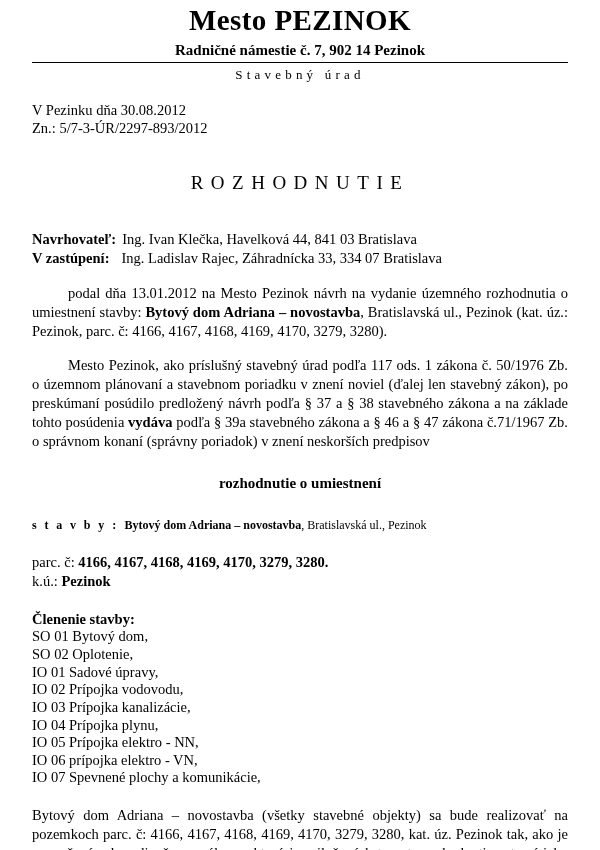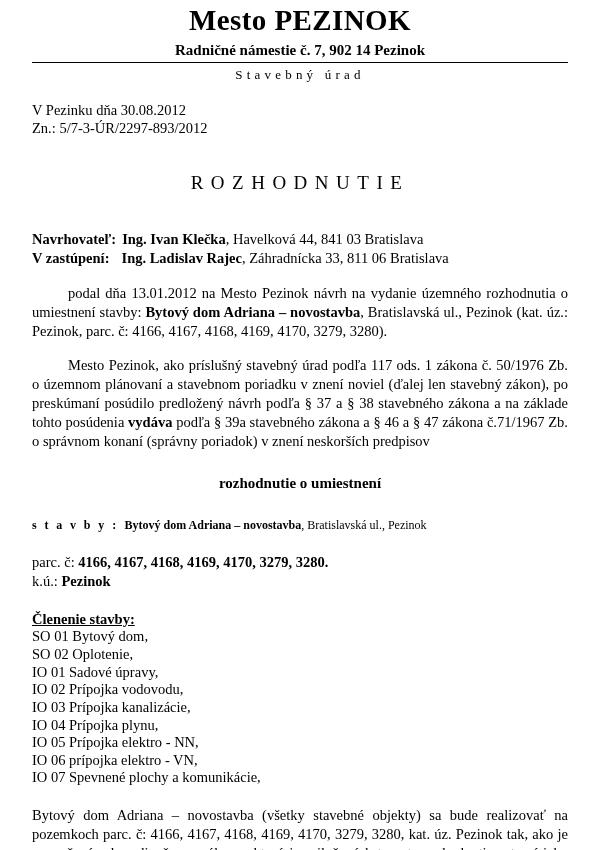--- a/index.html
+++ b/index.html
@@ -67,21 +67,21 @@
   }
 
   
   .parties {
     margin-top: 36px;
     font-size: 14.5px;
     line-height: 1.32;
   }
   .party-row { white-space: nowrap; }
   .party-label { font-weight: bold; }
-  .party-name  { font-weight: bold; }
+  .party-name  { font-weight: normal; }
   .gap-1 { display: inline-block; width: 6px; }
   .gap-2 { display: inline-block; width: 12px; }
 
   
   .para {
     font-size: 14.5px;
     line-height: 1.30;
     text-align: justify;
     text-indent: 36px;
     margin-top: 16px;
@@ -115,21 +115,21 @@
     line-height: 1.30;
   }
   .parcel-block b { font-weight: bold; }
 
   
   .structure {
     margin-top: 20px;
     font-size: 14.5px;
     line-height: 1.215;
   }
-  .structure-heading { font-weight: bold; text-decoration: underline; }
+  .structure-heading { font-weight: bold; }
   .structure-item { white-space: nowrap; }
 
   
   .closing {
     font-size: 14.5px;
     line-height: 1.30;
     text-align: justify;
     margin-top: 19px;
   }
 </style>
@@ -150,21 +150,21 @@
     <div>Zn.: 5/7-3-ÚR/2297-893/2012</div>
   </div>
 
   <div class="doc-title">ROZHODNUTIE</div>
 
   <div class="parties">
     <div class="party-row">
       <span class="party-label">Navrhovateľ:</span><span class="gap-1"></span><span class="party-name">Ing. Ivan Klečka</span><span>, Havelková 44, 841 03 Bratislava</span>
     </div>
     <div class="party-row">
-      <span class="party-label">V zastúpení:</span><span class="gap-2"></span><span class="party-name">Ing. Ladislav Rajec</span><span>, Záhradnícka 33, 811 06 Bratislava</span>
+      <span class="party-label">V zastúpení:</span><span class="gap-2"></span><span class="party-name">Ing. Ladislav Rajec</span><span>, Záhradnícka 33, 334 07 Bratislava</span>
     </div>
   </div>
 
   <p class="para"><span>podal dňa 13.01.2012 na Mesto Pezinok návrh na vydanie územného rozhodnutia o umiestnení stavby: </span><b>Bytový dom Adriana – novostavba</b><span>, Bratislavská ul., Pezinok (kat. úz.: Pezinok, parc. č: 4166, 4167, 4168, 4169, 4170, 3279, 3280).</span></p>
 
   <p class="para"><span>Mesto Pezinok, ako  príslušný stavebný úrad podľa 117 ods. 1 zákona č. 50/1976 Zb. o územnom plánovaní a stavebnom poriadku v znení  noviel (ďalej len stavebný zákon), po preskúmaní posúdilo predložený návrh podľa § 37 a § 38 stavebného zákona a na základe tohto  posúdenia  </span><b>vydáva</b><span> podľa § 39a stavebného zákona a § 46 a § 47 zákona č.71/1967 Zb. o správnom konaní (správny poriadok) v znení neskorších predpisov</span></p>
 
   <div class="sub-heading">rozhodnutie o umiestnení</div>
 
   <div class="building-line">

